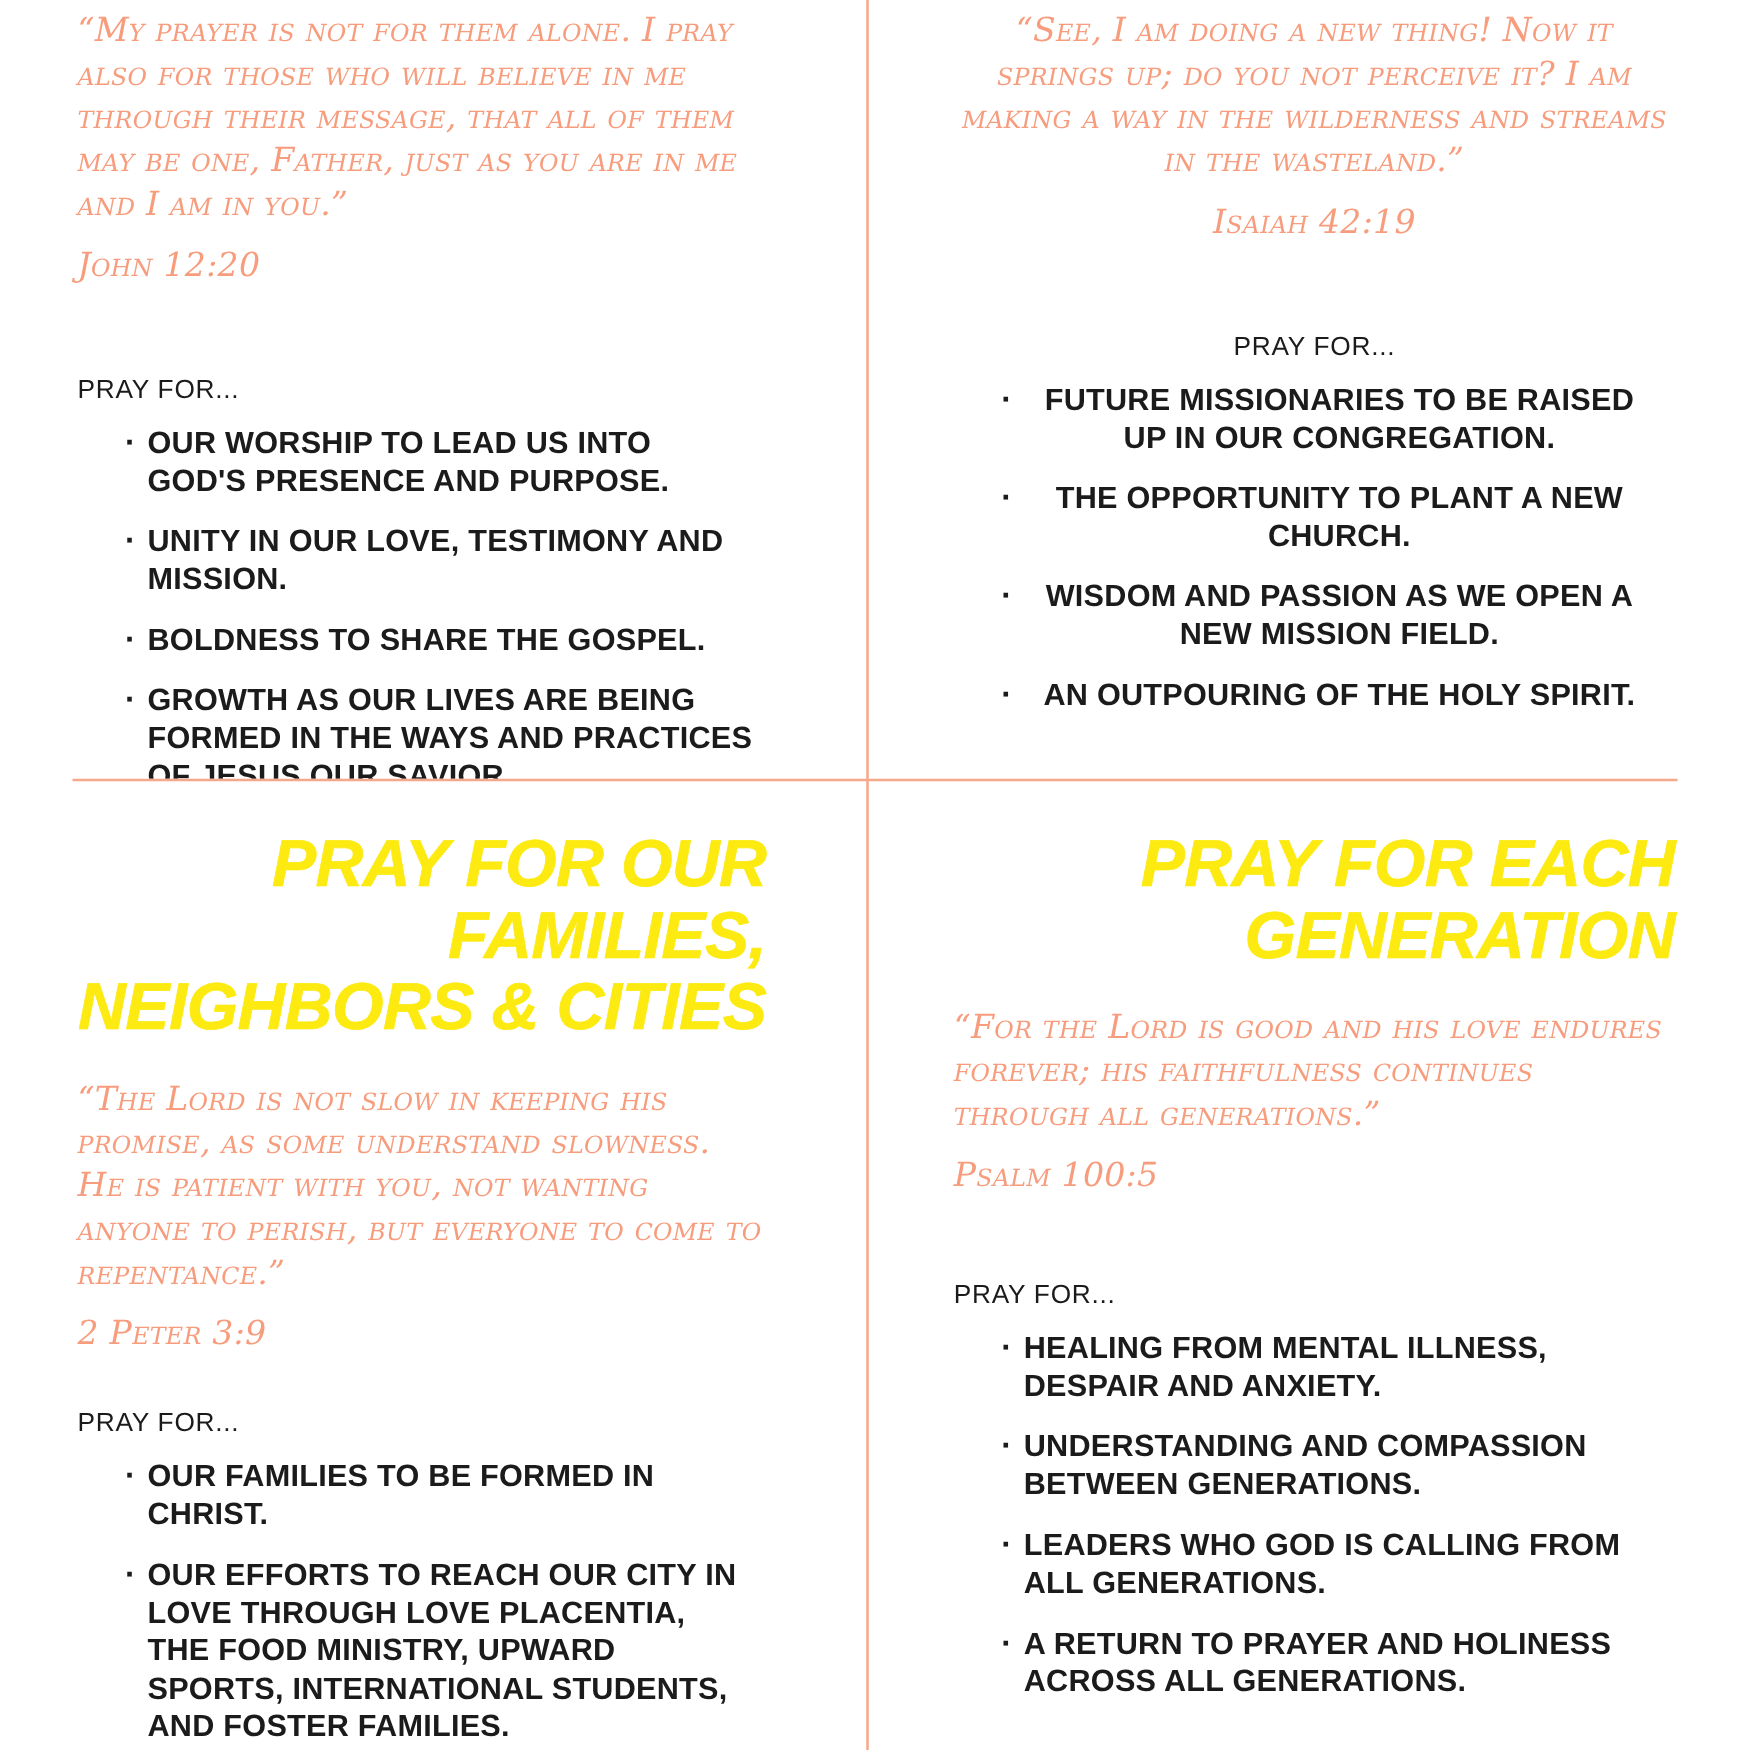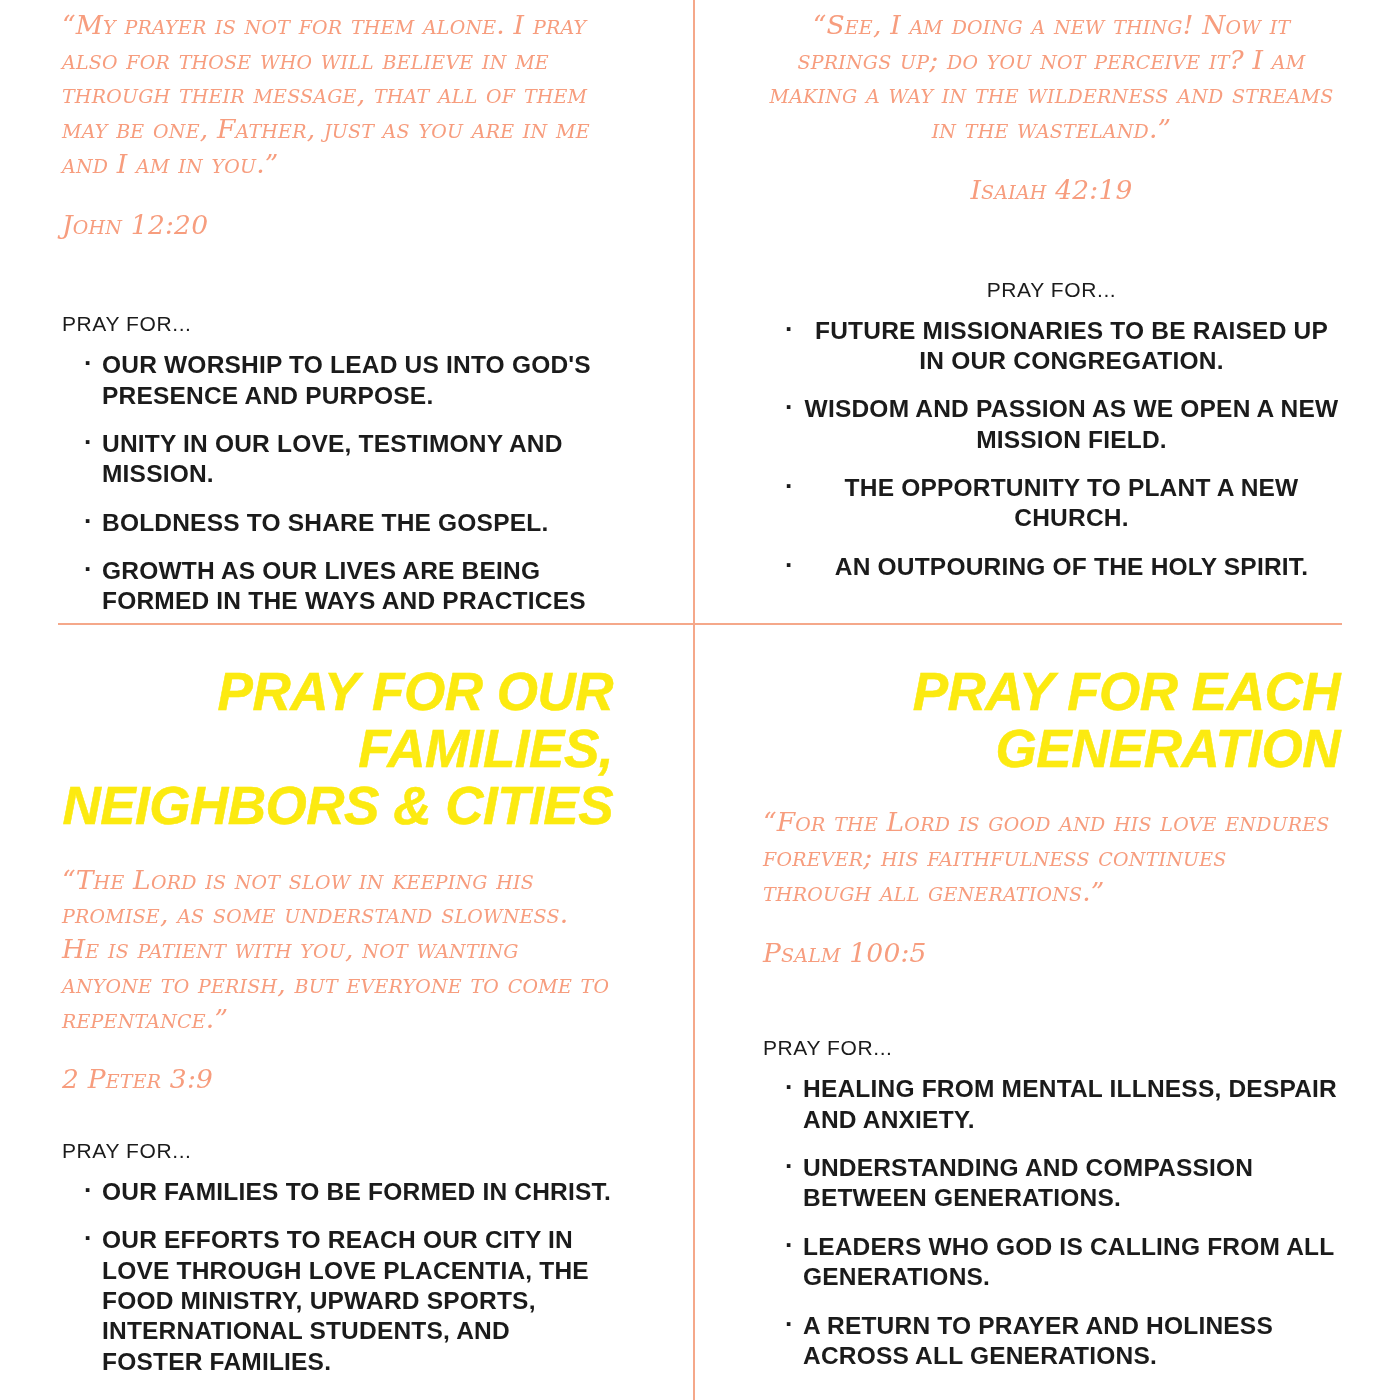--- a/index.html
+++ b/index.html
@@ -73,40 +73,40 @@
     font-family: "DejaVu Serif", serif;
     font-style: italic;
     font-size: 26.5px;
     line-height: 1.31;
     letter-spacing: 0.2px;
     margin: 0 0 26px 0;
     font-variant: small-caps;
   }
   .verse .ref {
     display: block;
-    margin-top: 26px;
+    margin-top: 14px;
     font-size: 26.5px;
   }
 
   .prayfor-label {
     color: #1b1b1b;
     font-weight: normal;
     font-size: 21px;
     letter-spacing: 0.6px;
     margin: 0 0 14px 0;
     font-family: "Liberation Sans", sans-serif;
   }
   .q1 .prayfor-label { margin-top: 70px; }
   .q2 .prayfor-label { margin-top: 70px; }
   .q3 .prayfor-label { margin-top: 42px; }
   .q4 .prayfor-label { margin-top: 66px; }
 
   ul.prayer-list {
     list-style: none;
-    margin: 0;
+    margin: 16px;
     padding: 0 0 0 22px;
   }
   ul.prayer-list li {
     position: relative;
     color: #1b1b1b;
     font-weight: bold;
     font-size: 24.5px;
     line-height: 1.24;
     letter-spacing: 0.2px;
     margin-bottom: 18px;
@@ -144,22 +144,22 @@
     </section>
 
     <section class="quad q2">
       <p class="verse">
         <span>“See, I am doing a new thing! Now it springs up; do you not perceive it? I am making a way in the wilderness and streams in the wasteland.”</span>
         <span class="ref">Isaiah 42:19</span>
       </p>
       <h3 class="prayfor-label">PRAY FOR...</h3>
       <ul class="prayer-list">
         <li>Future missionaries to be raised up in our congregation.</li>
+        <li>The opportunity to plant a new church.</li>
         <li>Wisdom and passion as we open a new mission field.</li>
-        <li>The opportunity to plant a new church.</li>
         <li>An outpouring of the Holy Spirit.</li>
       </ul>
     </section>
 
     <section class="quad q3">
       <h2 class="headline center">PRAY FOR OUR FAMILIES, NEIGHBORS &amp; CITIES</h2>
       <p class="verse">
         <span>“The Lord is not slow in keeping his promise, as some understand slowness. He is patient with you, not wanting anyone to perish, but everyone to come to repentance.”</span>
         <span class="ref">2 Peter 3:9</span>
       </p>

